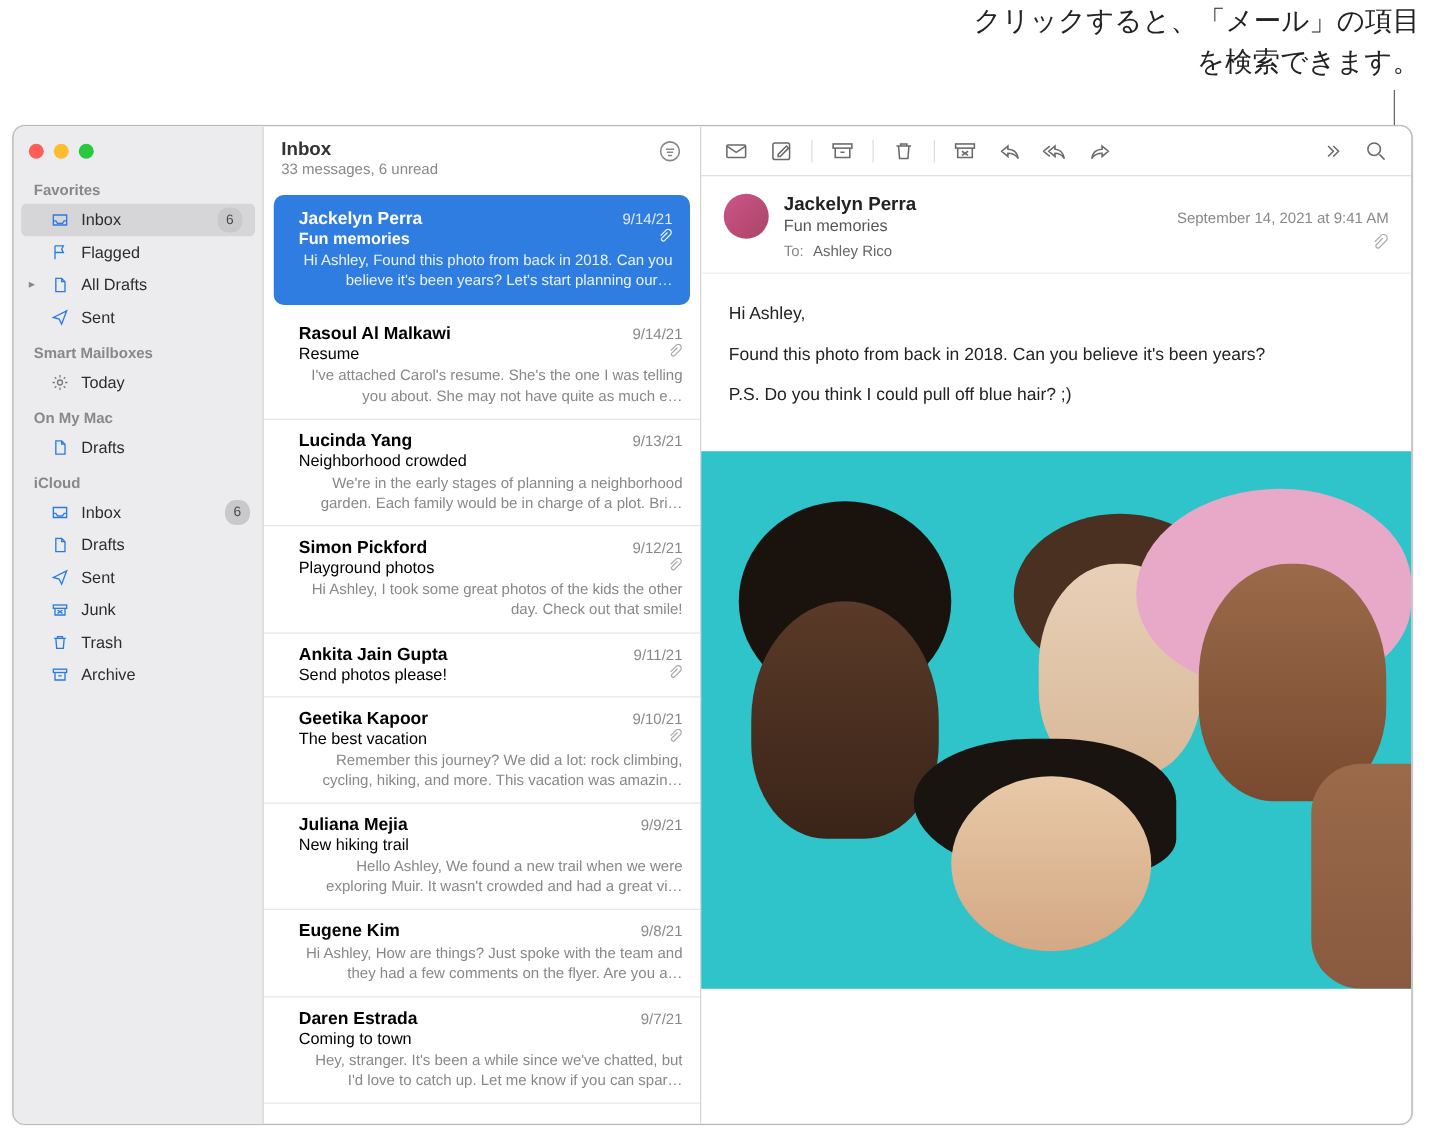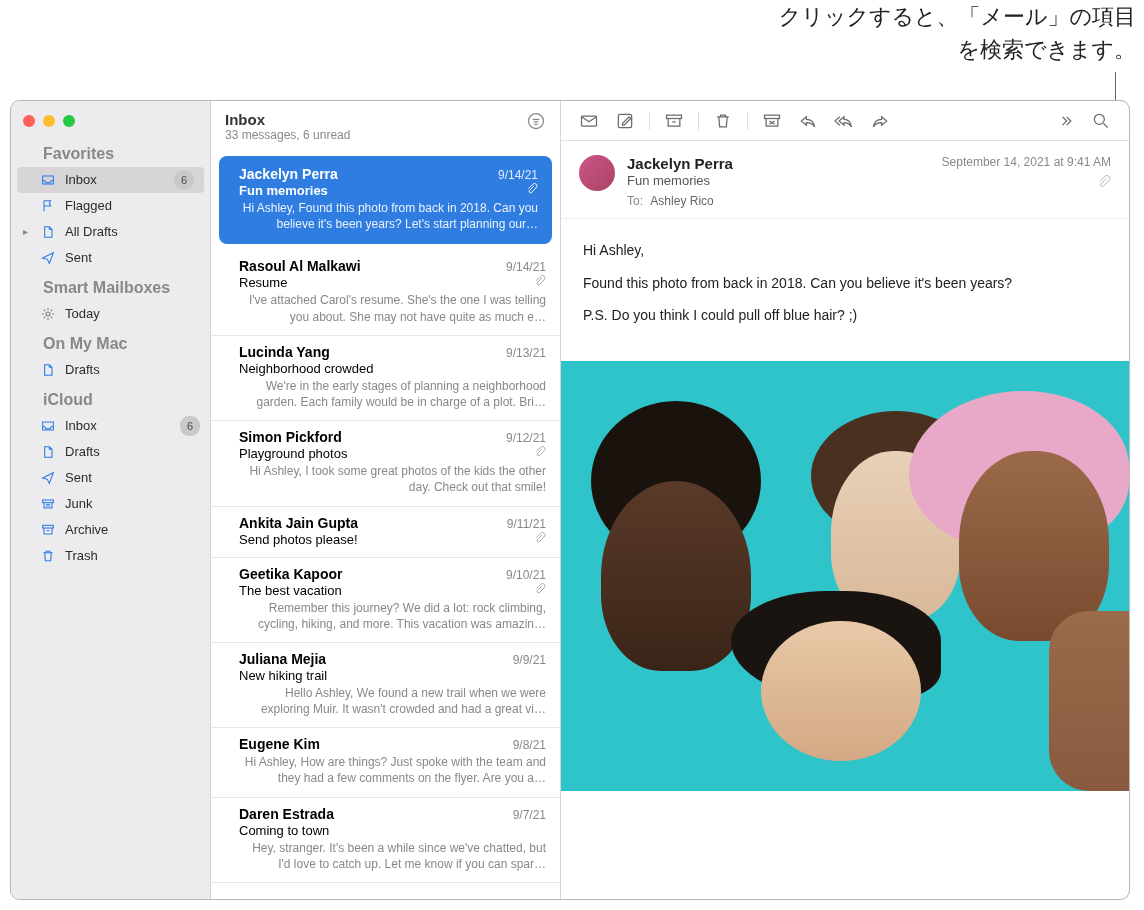--- a/index.html
+++ b/index.html
@@ -4,21 +4,21 @@
 <style>
   * { box-sizing: border-box; margin: 0; padding: 0; }
   body { font-family: -apple-system, "Helvetica Neue", Arial, sans-serif; background: #fff; width: 1144px; height: 910px; overflow: hidden; position: relative; }
   .annotation { position: absolute; top: 0; right: 8px; width: 360px; text-align: right; font-size: 22px; line-height: 1.5; color: #222; }
   .leader { position: absolute; top: 72px; right: 28px; width: 1px; height: 28px; background: #666; }
   .window { position: absolute; top: 100px; left: 10px; width: 1120px; height: 800px; border: 1px solid #bbb; border-radius: 10px; overflow: hidden; display: flex; background: #fff; box-shadow: 0 0 1px rgba(0,0,0,0.2); }
   .sidebar { width: 200px; background: #ececee; border-right: 1px solid #d6d6d6; padding-top: 8px; font-size: 13px; color: #333; }
   .traffic { display: flex; gap: 8px; padding: 6px 12px 10px; }
   .dot { width: 12px; height: 12px; border-radius: 50%; }
   .red { background: #ff5f57; } .yellow { background: #febc2e; } .green { background: #28c840; }
-  .section-label { color: #888; font-size: 16px; font-weight: 600; padding: 8px 32px 4px; }
+  .section-label { color: #888; font-size: 12px; font-weight: 600; padding: 8px 16px 4px; }
   .nav-item { display: flex; align-items: center; padding: 4px 10px 4px 28px; cursor: default; position: relative; height: 26px; line-height: 18px; }
   .nav-item.sel { background: #d6d6d8; border-radius: 4px; margin: 0 6px; padding-left: 22px; }
   .nav-item .icon { width: 18px; height: 18px; margin-right: 8px; display: flex; align-items: center; justify-content: center; }
   .nav-item .icon svg { width: 16px; height: 16px; stroke: #2a7ae4; stroke-width: 1.6; fill: none; }
   .nav-item .icon.gray svg { stroke: #7a7a7a; }
   .nav-item .label { flex: 1; color: #2c2c2c; }
   .nav-item .badge { background: #c9c9cc; color: #4a4a4a; font-size: 11px; padding: 1px 7px; border-radius: 9px; font-weight: 500; }
   .disclosure { position: absolute; left: 12px; font-size: 10px; color: #888; }
 
   .messagelist { width: 350px; border-right: 1px solid #d6d6d6; display: flex; flex-direction: column; }
@@ -48,21 +48,21 @@
   .toolbar .sep { width: 1px; height: 18px; background: #ddd; margin: 0 4px; }
   .toolbar .spacer { flex: 1; }
 
   .reader-header { padding: 14px 18px 10px; border-bottom: 1px solid #eee; display: flex; gap: 12px; }
   .avatar { width: 36px; height: 36px; border-radius: 50%; background: linear-gradient(135deg,#c58,#a46); flex-shrink: 0; }
   .rh-main { flex: 1; }
   .rh-sender { font-size: 15px; font-weight: 700; color: #222; }
   .rh-subject { font-size: 13px; color: #555; margin-top: 1px; }
   .rh-to { font-size: 12px; color: #888; margin-top: 6px; }
   .rh-to .val { color: #666; margin-left: 4px; }
-  .rh-right { text-align: right; font-size: 12px; color: #888; white-space: nowrap; }
+  .rh-right { text-align: right; font-size: 12px; color: #888; white-space: nowrap; margin-top: 12px; }
   .rh-right .clip { margin-top: 6px; }
 
   .body { padding: 18px 22px; font-size: 14px; line-height: 1.9; color: #222; }
   .body p { margin-bottom: 6px; }
 
   .photo { margin: 8px 0 0 0; width: 100%; height: 430px; background: #2fc4c9; position: relative; overflow: hidden; }
   .person { position: absolute; border-radius: 50% 50% 40% 40%; }
   .p1 { left: 40px; top: 120px; width: 150px; height: 190px; background: linear-gradient(#5a3a28,#3a2418); }
   .p1h { position:absolute; left:30px; top:40px; width:170px; height:160px; background:#1a120c; border-radius:50%; }
   .p2 { left: 200px; top: 260px; width: 160px; height: 140px; background: linear-gradient(#e8c9a8,#d4a884); border-radius: 50%; }
@@ -173,33 +173,33 @@
             <svg viewBox="0 0 24 24">
               <rect x="4" y="6" width="16" height="4"></rect>
               <path d="M6 10v8h12v-8M9 12l6 4M15 12l-6 4"></path>
             </svg>
           </span>
           <span class="label">Junk</span>
         </div>
         <div class="nav-item">
           <span class="icon">
             <svg viewBox="0 0 24 24">
+              <path d="M5 7h14M9 7V5h6v2M7 7l1 12h8l1-12"></path>
+            </svg>
+          </span>
+          <span class="label">Trash</span>
+        </div>
+        <div class="nav-item">
+          <span class="icon">
+            <svg viewBox="0 0 24 24">
               <rect x="4" y="5" width="16" height="4"></rect>
               <path d="M6 9v9h12V9M10 13h4"></path>
             </svg>
           </span>
           <span class="label">Archive</span>
-        </div>
-        <div class="nav-item">
-          <span class="icon">
-            <svg viewBox="0 0 24 24">
-              <path d="M5 7h14M9 7V5h6v2M7 7l1 12h8l1-12"></path>
-            </svg>
-          </span>
-          <span class="label">Trash</span>
         </div>
       </div>
   </div>
 
   <div class="messagelist">
     <div class="list-header">
       <div class="titles">
         <h1>Inbox</h1>
         <div class="sub">33 messages, 6 unread</div>
       </div>

